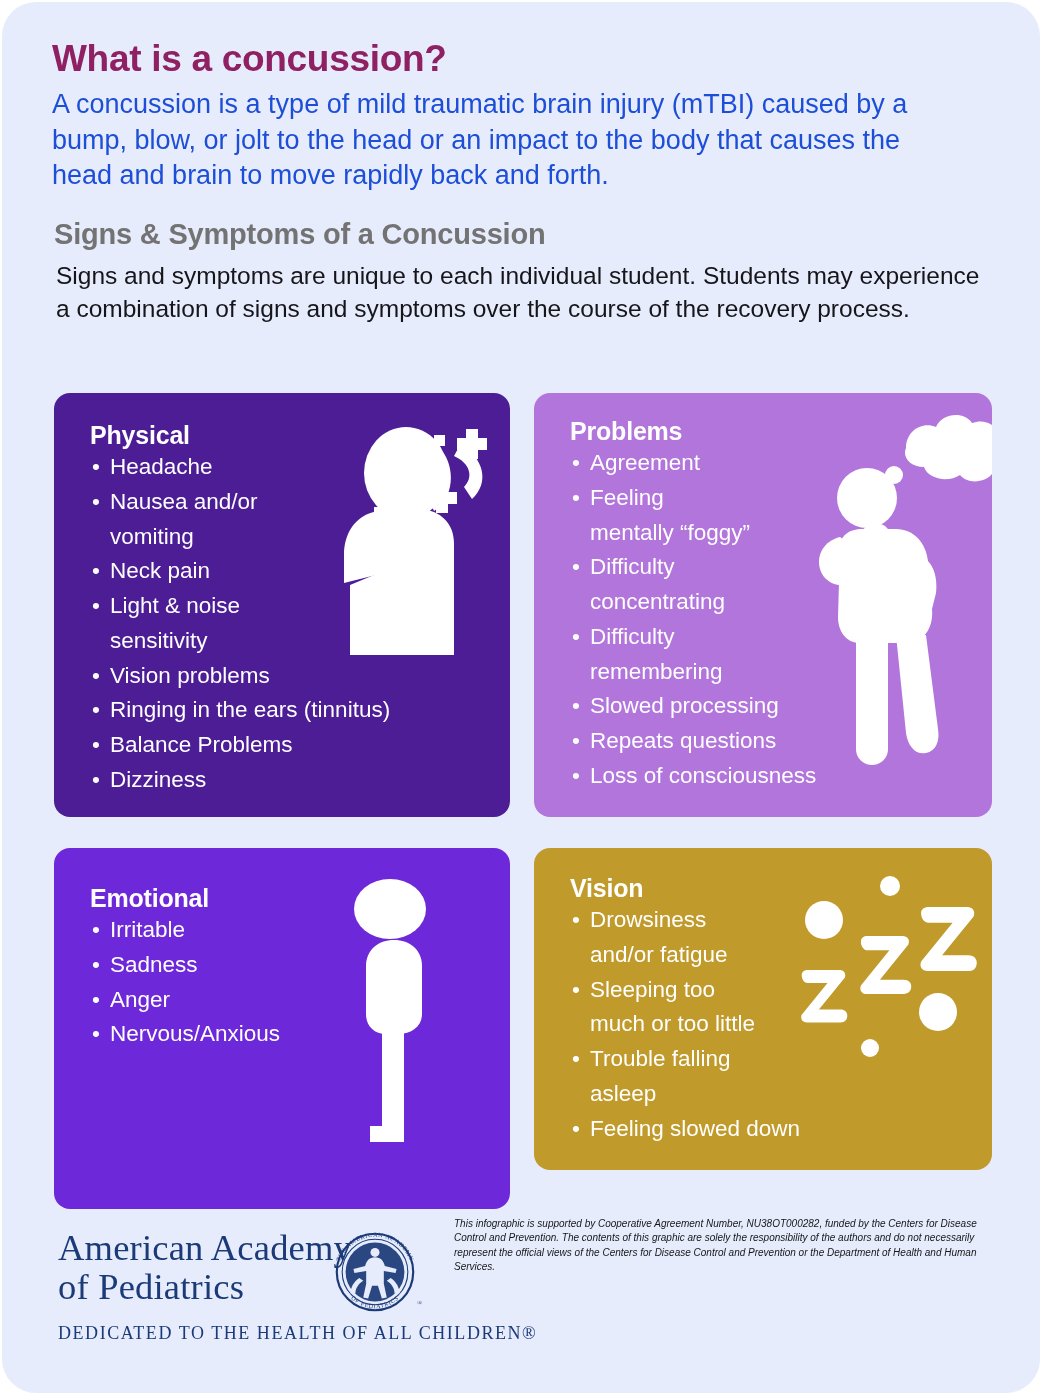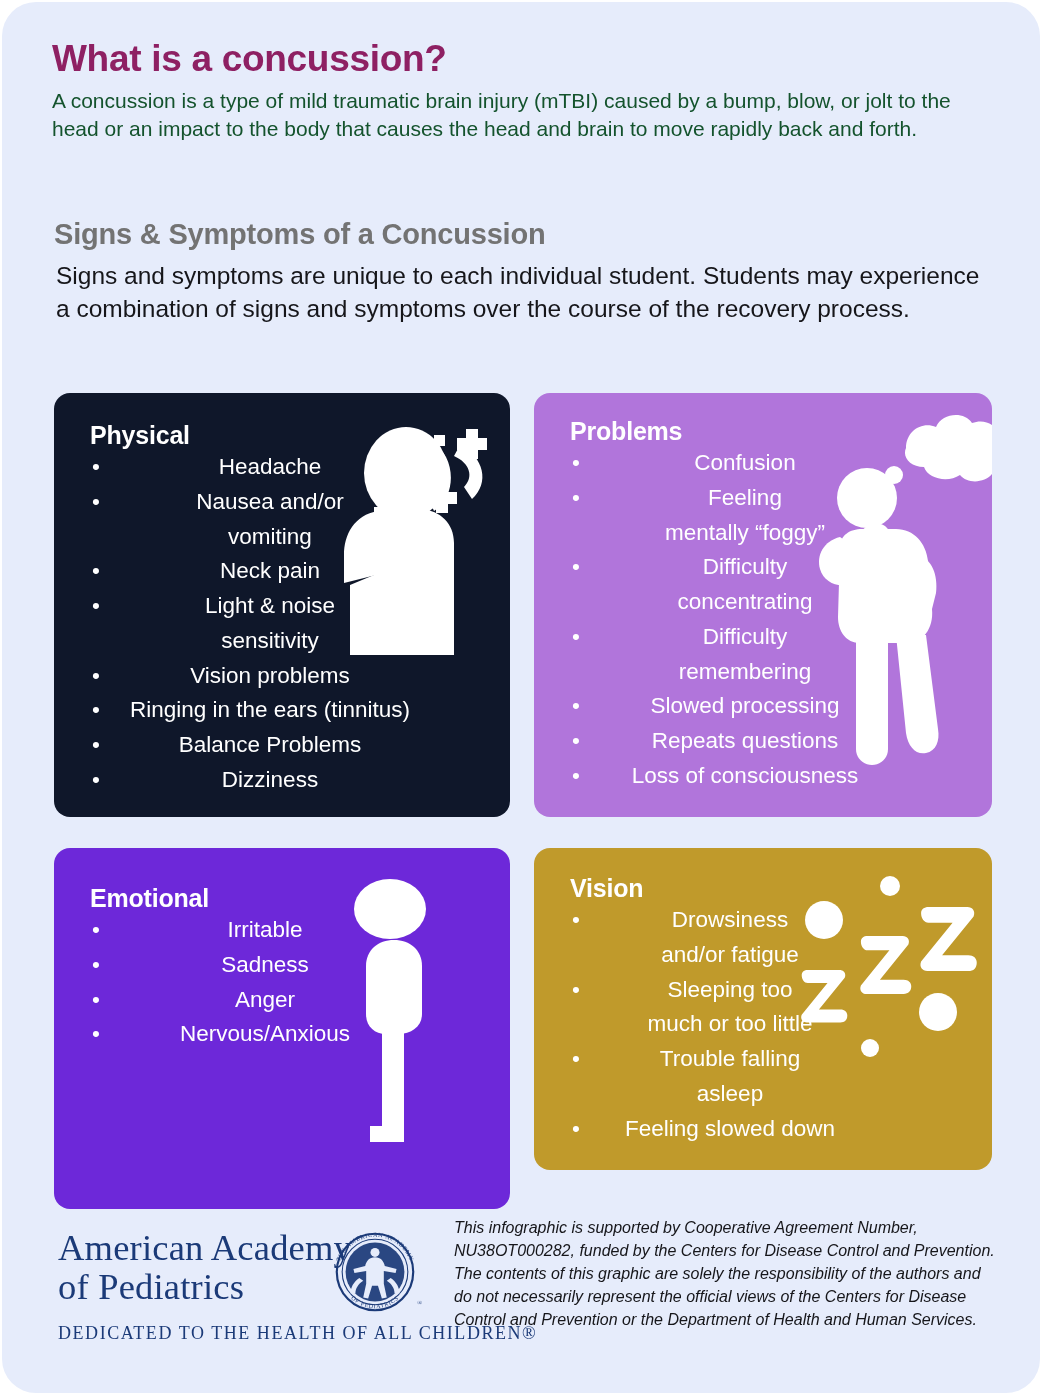--- a/index.html
+++ b/index.html
@@ -29,23 +29,23 @@
   h1.main-title {
     margin: 0;
     font-size: 37px;
     font-weight: bold;
     color: #8e2063;
     letter-spacing: -0.3px;
     line-height: 1.0;
   }
   p.intro-body {
     margin: 10px 0 0 0;
-    font-size: 21px;
+    font-size: 27px;
     line-height: 1.32;
-    color: #14532d;
+    color: #1d4ed8;
     width: 905px;
   }
 
   .section2 { position: absolute; left: 52px; top: 218px; width: 940px; }
   h2.section-title {
     margin: 0;
     font-size: 29px;
     font-weight: bold;
     color: #737373;
     letter-spacing: -0.2px;
@@ -85,37 +85,36 @@
     padding: 0;
     position: relative;
     z-index: 3;
   }
   .card ul li {
     font-size: 22.5px;
     line-height: 1.545;
     position: relative;
     padding-left: 20px;
     white-space: pre-line;
-    text-align: center;
   }
   .card ul li::before {
     content: "\2022";
     position: absolute;
     left: 2px;
     top: 0;
   }
   .card .icon-wrap {
     position: absolute;
     z-index: 1;
     pointer-events: none;
   }
 
   #card-physical {
     left: 52px; top: 391px; width: 456px; height: 424px;
-    background: #0f172a;
+    background: #4c1d95;
   }
   #card-physical .txt { position: absolute; left: 36px; top: 28px; width: 340px; }
   #card-physical .icon-wrap { left: 260px; top: 22px; width: 190px; height: 250px; }
 
   #card-cognitive {
     left: 532px; top: 391px; width: 458px; height: 424px;
     background: #b175db;
   }
   #card-cognitive .txt { position: absolute; left: 36px; top: 24px; width: 330px; }
   #card-cognitive .icon-wrap { left: 276px; top: 10px; width: 192px; height: 370px; }
@@ -160,21 +159,21 @@
     left: 268px;
     top: -5px;
     width: 98px;
     height: 98px;
   }
   #disclaimer {
     position: absolute;
     left: 452px;
     top: 1215px;
     width: 545px;
-    font-size: 16px;
+    font-size: 10px;
     font-style: italic;
     line-height: 1.43;
     color: #16161a;
   }
 </style>
 </head>
 <body>
 
 <div id="page">
 
@@ -264,21 +263,21 @@
 
             <path d="M46 232 L46 346 C46 356 54 362 62 362 C70 362 78 356 78 346 L78 232 Z"></path>
 
             <path d="M86 232 L96 330 C98 344 106 352 116 350 C126 348 130 338 128 326 L116 232 Z"></path>
           </g>
         </svg>
       </div>
       <div class="txt">
         <h3>Problems</h3>
         <ul>
-          <li>Confusion</li>
+          <li>Agreement</li>
           <li>Feeling
 mentally “foggy”</li>
           <li>Difficulty
 concentrating</li>
           <li>Difficulty
 remembering</li>
           <li>Slowed processing</li>
           <li>Repeats questions</li>
           <li>Loss of consciousness</li>
         </ul>

